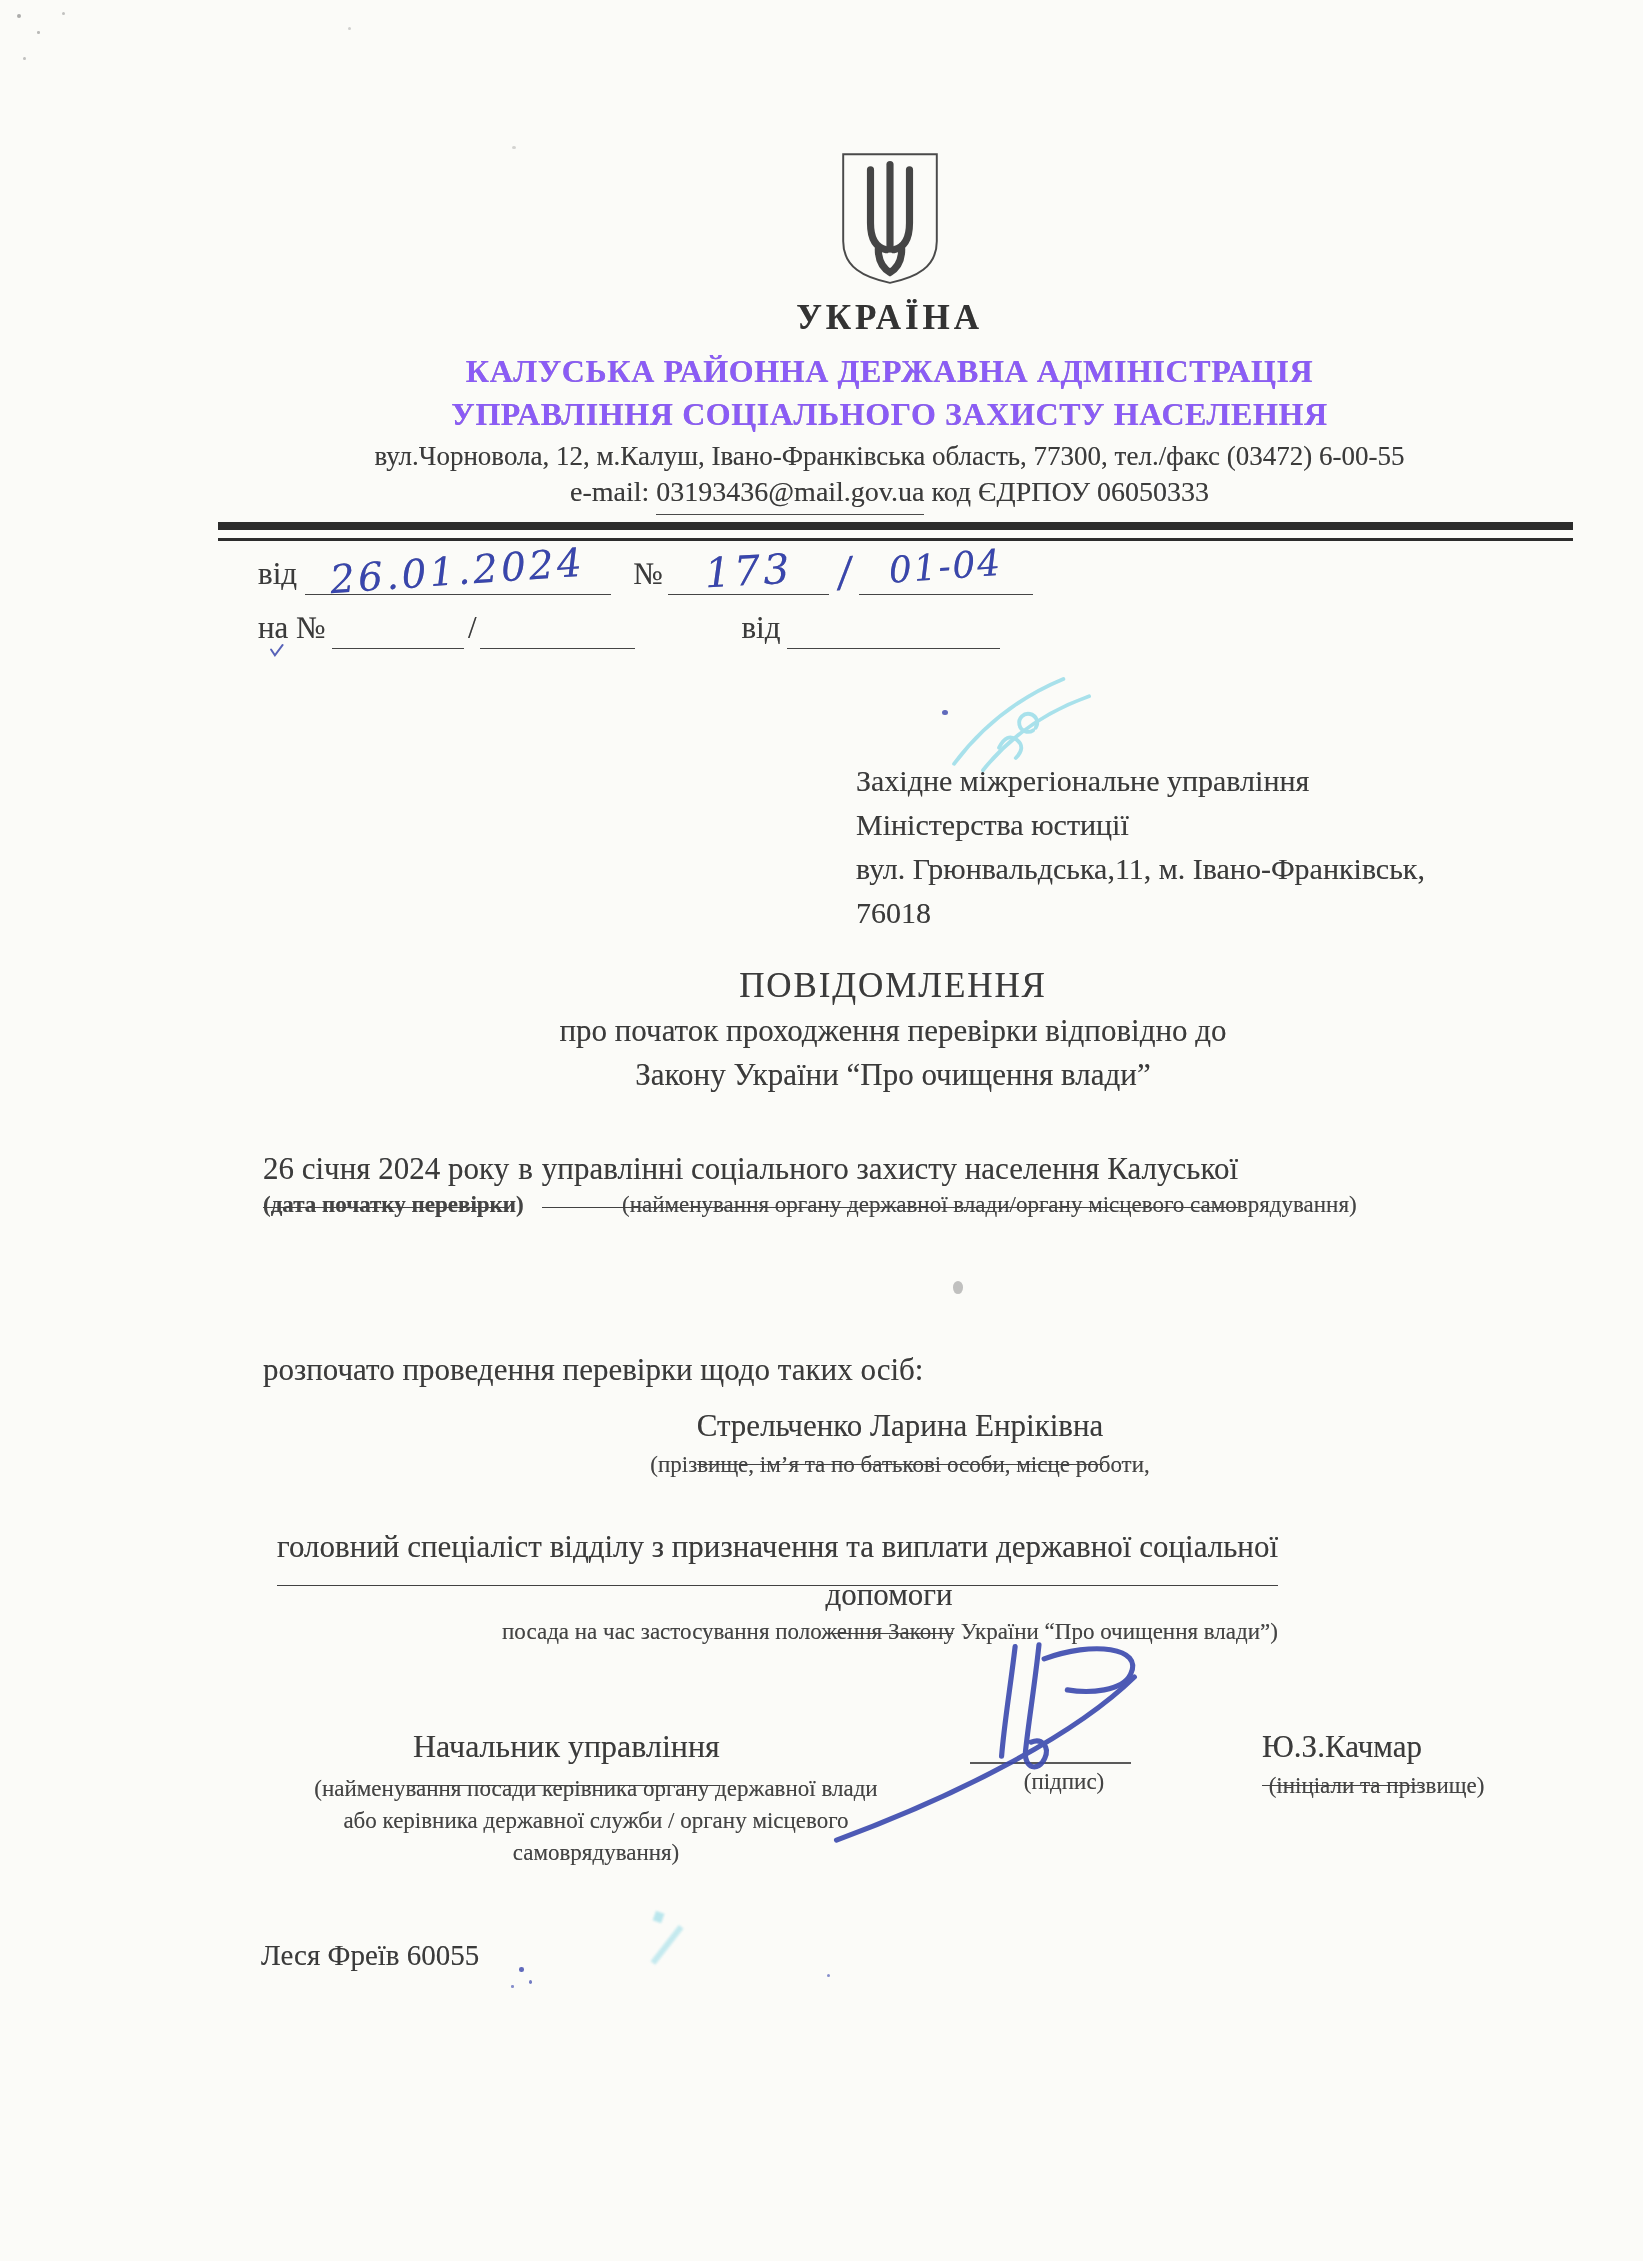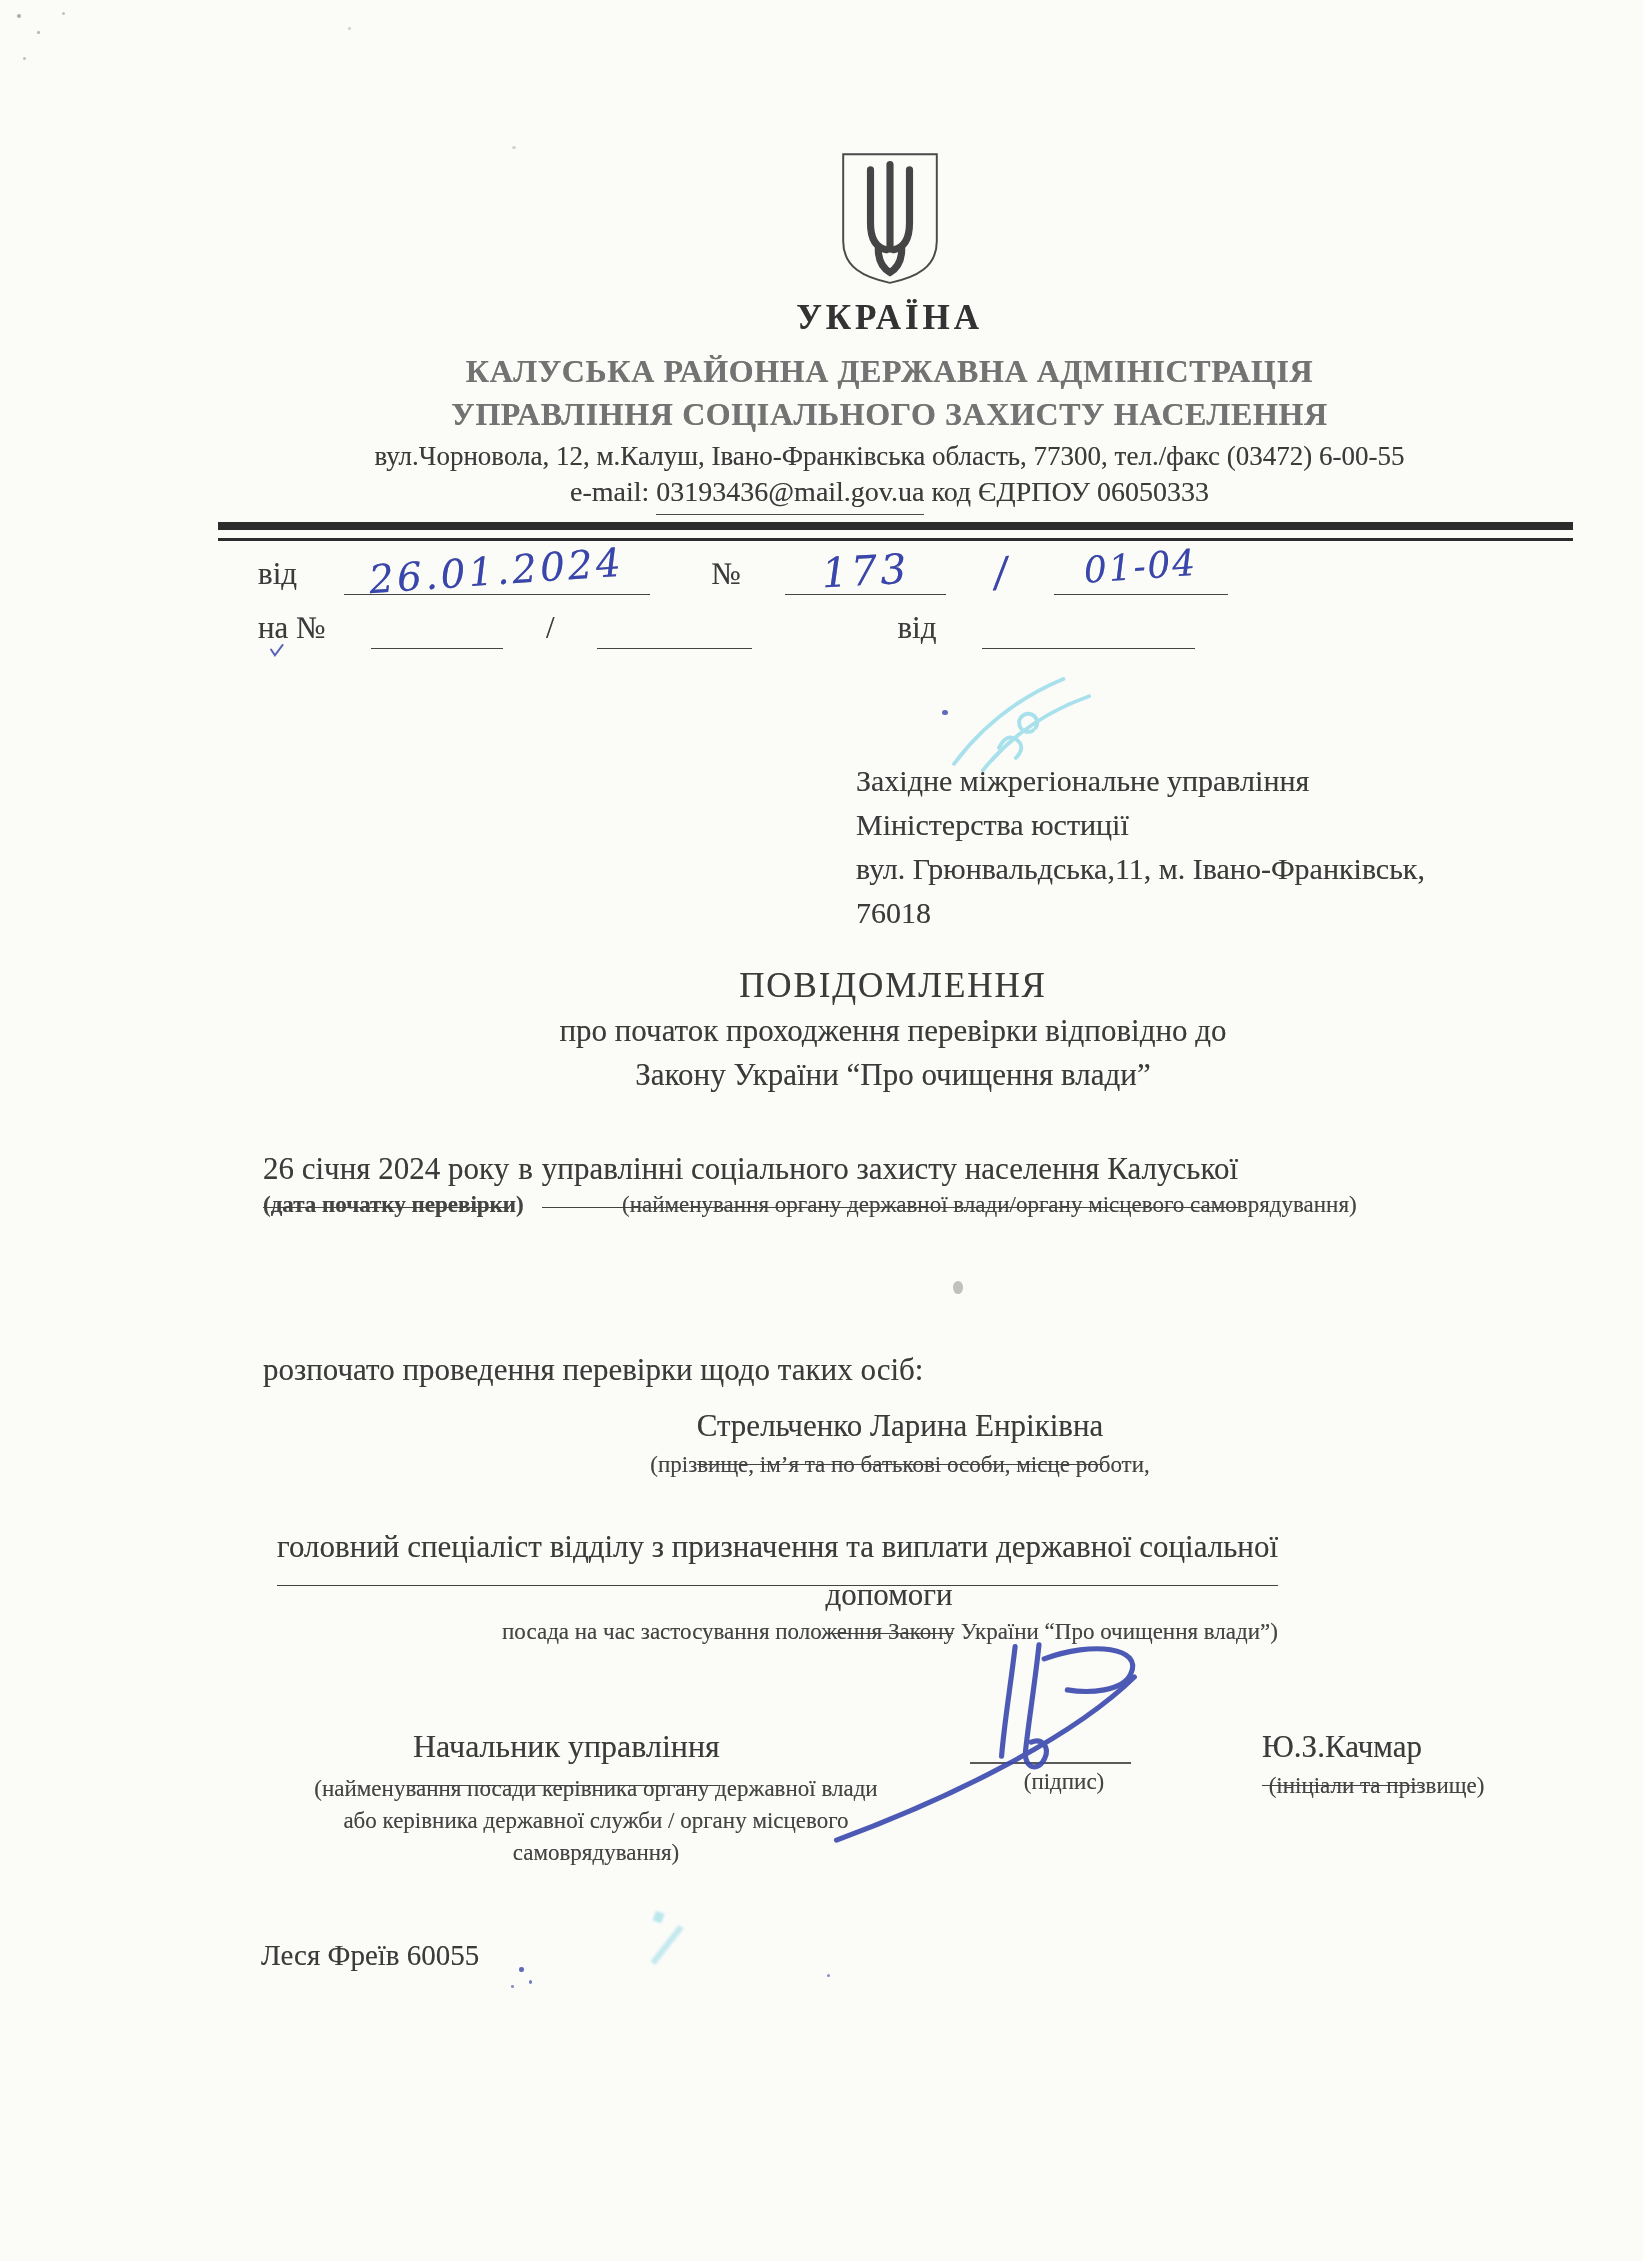--- a/index.html
+++ b/index.html
@@ -8,29 +8,29 @@
     width:1644px;height:2261px;
     background:#fbfbf8;
     overflow:hidden;
     font-family:"Liberation Serif","DejaVu Serif",serif;
     color:#3b3b3b;
   }
   .abs{position:absolute;}
   .scan-text{text-shadow:0 0 0.6px rgba(55,55,55,.45);}
   .hdr{left:148px;width:1483px;text-align:center;}
   .country{top:298px;font-size:35px;font-weight:bold;letter-spacing:3.9px;color:#333;}
-  .org{font-weight:bold;font-size:32px;letter-spacing:0.6px;color:#737373;}
+  .org{font-weight:bold;font-size:32px;letter-spacing:0.6px;color:#8b5cf6;}
   .org1{top:353px;}
   .org2{top:396px;}
   .addr{top:441px;font-size:27px;}
   .mail{top:476px;font-size:28px;}
   .mail .u{border-bottom:1.9px solid #4a4a4a;padding-bottom:7px;}
   .rule-thick{left:218px;top:522px;width:1355px;height:8.4px;background:#2c2c2c;}
   .rule-thin{left:218px;top:538px;width:1355px;height:3.2px;background:#2c2c2c;}
-  .refrow{display:flex;align-items:flex-end;font-size:31px;height:46px;gap:39px;}
+  .refrow{display:flex;align-items:flex-end;font-size:31px;height:46px;}
   .refrow .lbl{padding-bottom:2.6px;}
   .blank{display:inline-block;border-bottom:1.9px solid #454545;height:43px;text-align:center;vertical-align:bottom;}
   .hand{font-family:"DejaVu Serif",serif;font-style:italic;color:#3946ad;display:inline-block;letter-spacing:3.2px;}
   .hand-date{font-size:39px;transform:rotate(-4deg) translateY(-2.6px);}
   .hand-num{font-size:41px;transform:rotate(-3deg) translateY(-3.9px);}
   .hand-idx{font-size:36px;transform:rotate(-4deg) translateY(-5.2px);letter-spacing:1.9px;}
   .hand-slash{font-size:40px;transform:rotate(-6deg);padding:0 3.9px 0 9px;}
   .recip{left:856px;top:759px;font-size:30px;line-height:44px;width:741px;}
   .title-h{left:168px;width:1450px;top:966px;text-align:center;font-size:35px;letter-spacing:1.9px;}
   .title-s1{left:168px;width:1450px;top:1013px;text-align:center;font-size:31px;}

